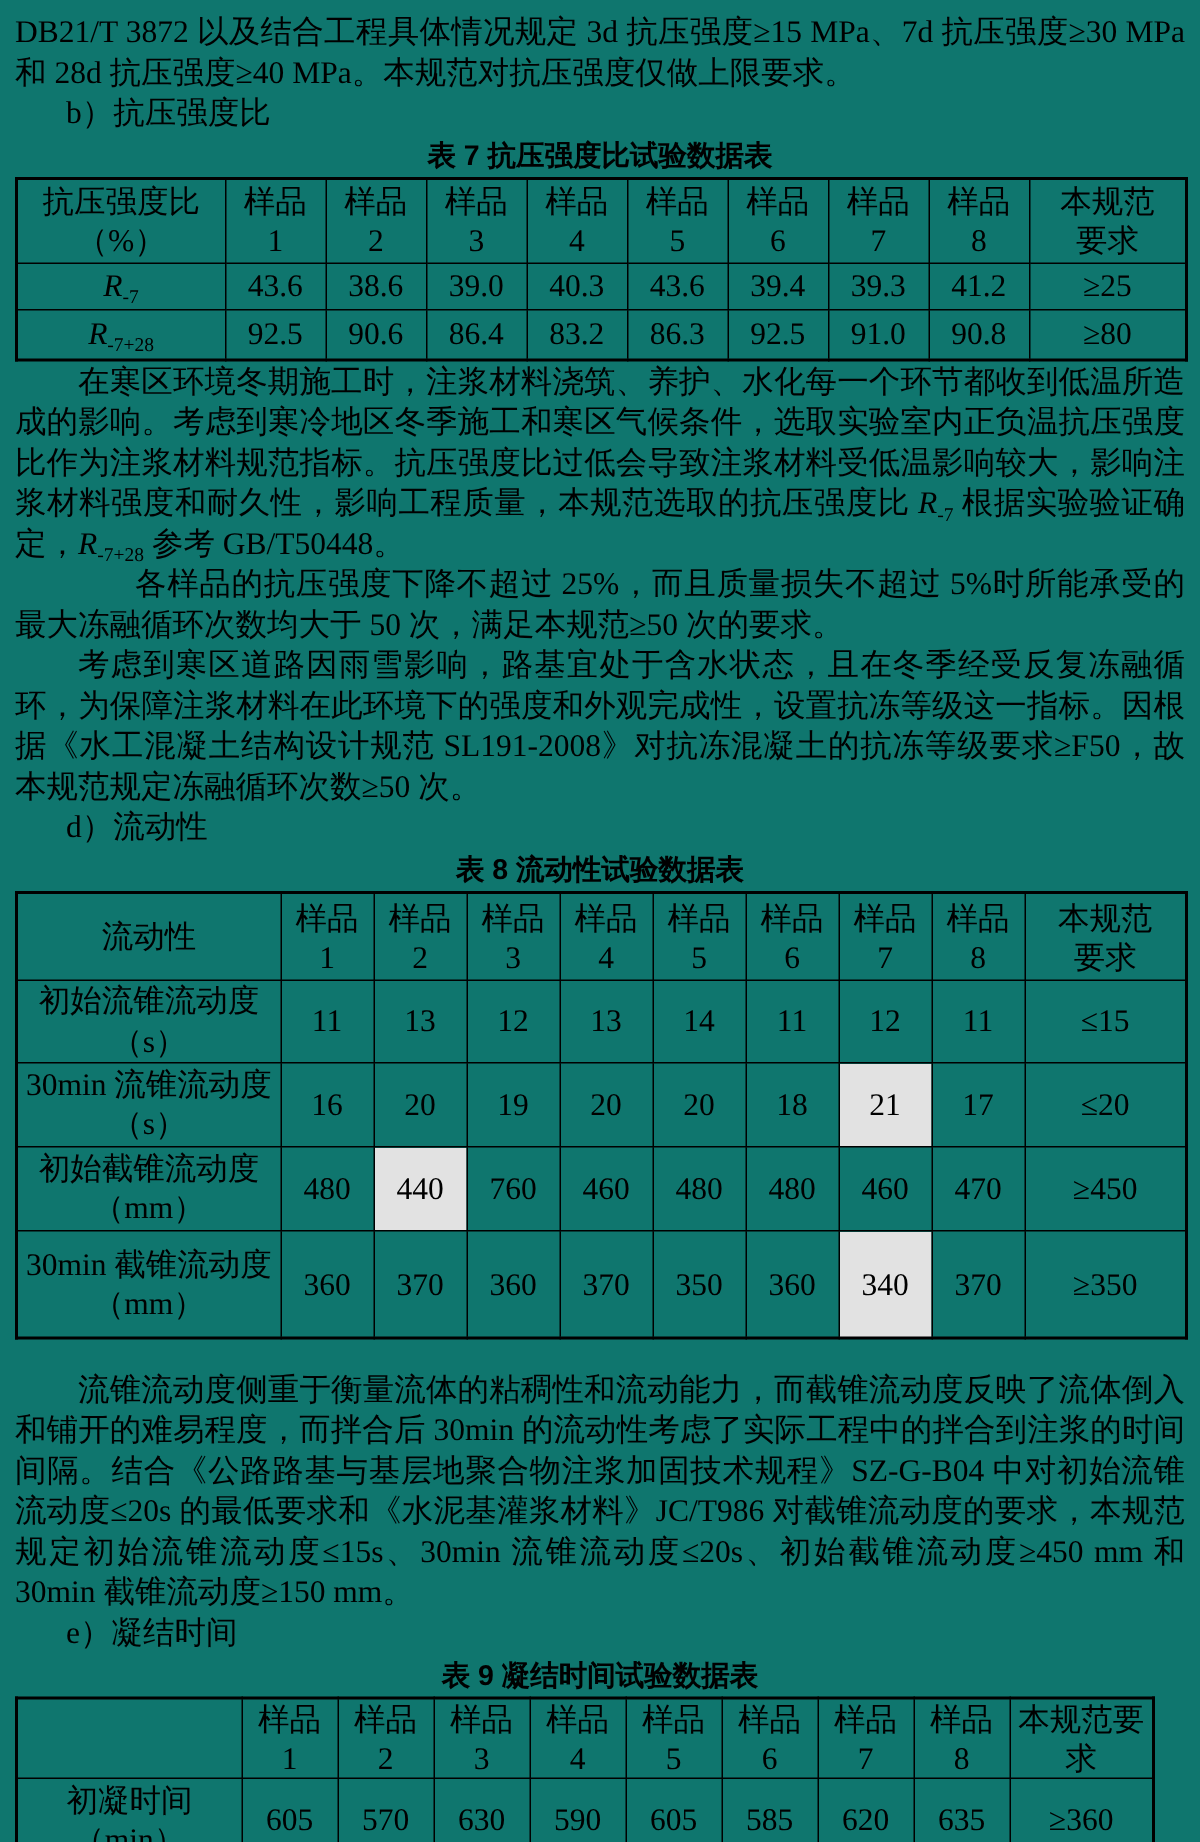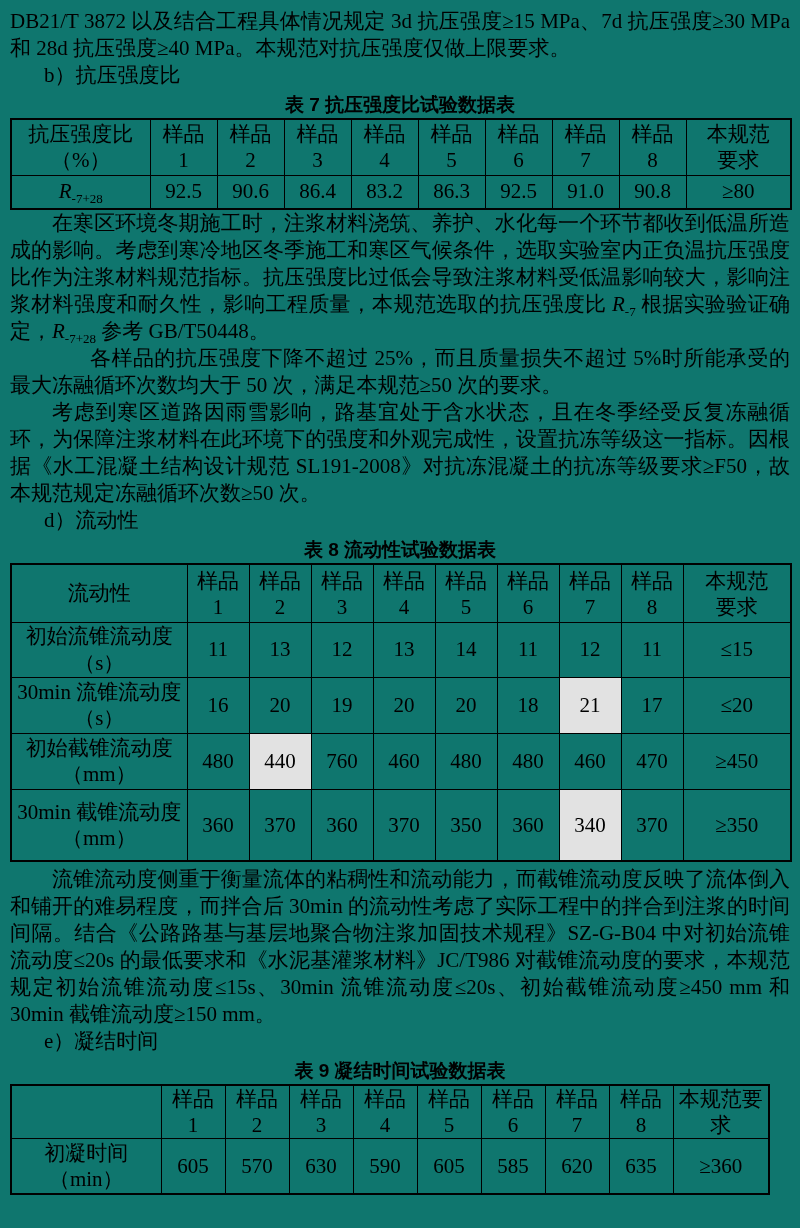--- a/index.html
+++ b/index.html
@@ -41,21 +41,21 @@
     text-align:center;
     vertical-align:middle;
     padding:0 2px;
     font-size:21px;
     overflow:hidden;
   }
   .cl{line-height:26px;}
   .hl{background:#e2e2e2;}
   .ri{font-style:italic;font-family:"Liberation Serif",serif;}
   sub.rsub{font-size:13px;line-height:1;}
-  #table8{margin-bottom:4px;}
+  #table8{margin-bottom:20px;}
   #p2{margin-top:0;}
   #p5{margin-top:2px;}
 </style>
 </head>
 <body>
 
 <div class="page">
 
   <p class="para no-indent">DB21/T 3872 以及结合工程具体情况规定 3d 抗压强度≥15 MPa、7d 抗压强度≥30 MPa 和 28d 抗压强度≥40 MPa。本规范对抗压强度仅做上限要求。</p>
 
@@ -111,20 +111,32 @@
             <div class="cl">7</div>
           </td>
       <td>
             <div class="cl">样品</div>
             <div class="cl">8</div>
           </td>
       <td>
         <div class="cl">本规范</div>
         <div class="cl">要求</div>
       </td>
+    </tr>
+    <tr style="height:31px">
+      <td><span class="ri">R</span><sub class="rsub">-7</sub></td>
+      <td>43.6</td>
+      <td>38.6</td>
+      <td>39.0</td>
+      <td>40.3</td>
+      <td>43.6</td>
+      <td>39.4</td>
+      <td>39.3</td>
+      <td>41.2</td>
+      <td>≥25</td>
     </tr>
     <tr style="height:34px">
       <td><span class="ri">R</span><sub class="rsub">-7+28</sub></td>
       <td>92.5</td>
       <td>90.6</td>
       <td>86.4</td>
       <td>83.2</td>
       <td>86.3</td>
       <td>92.5</td>
       <td>91.0</td>

